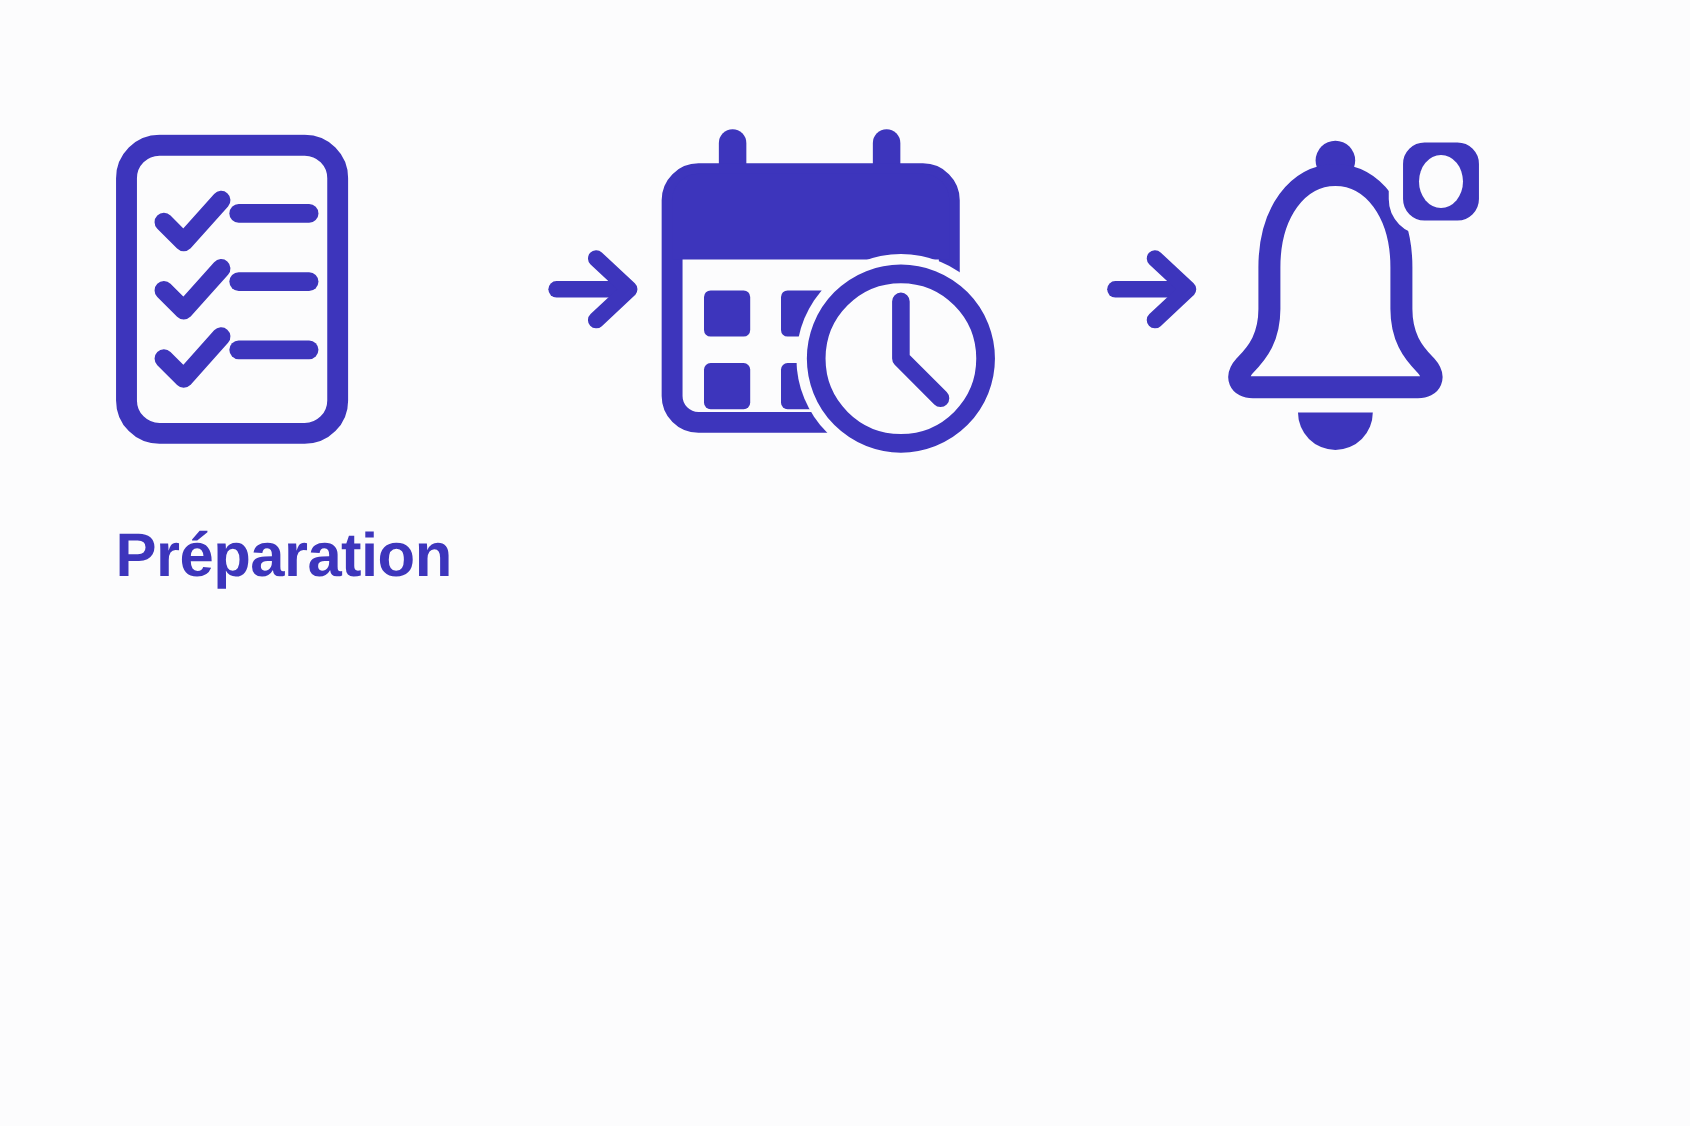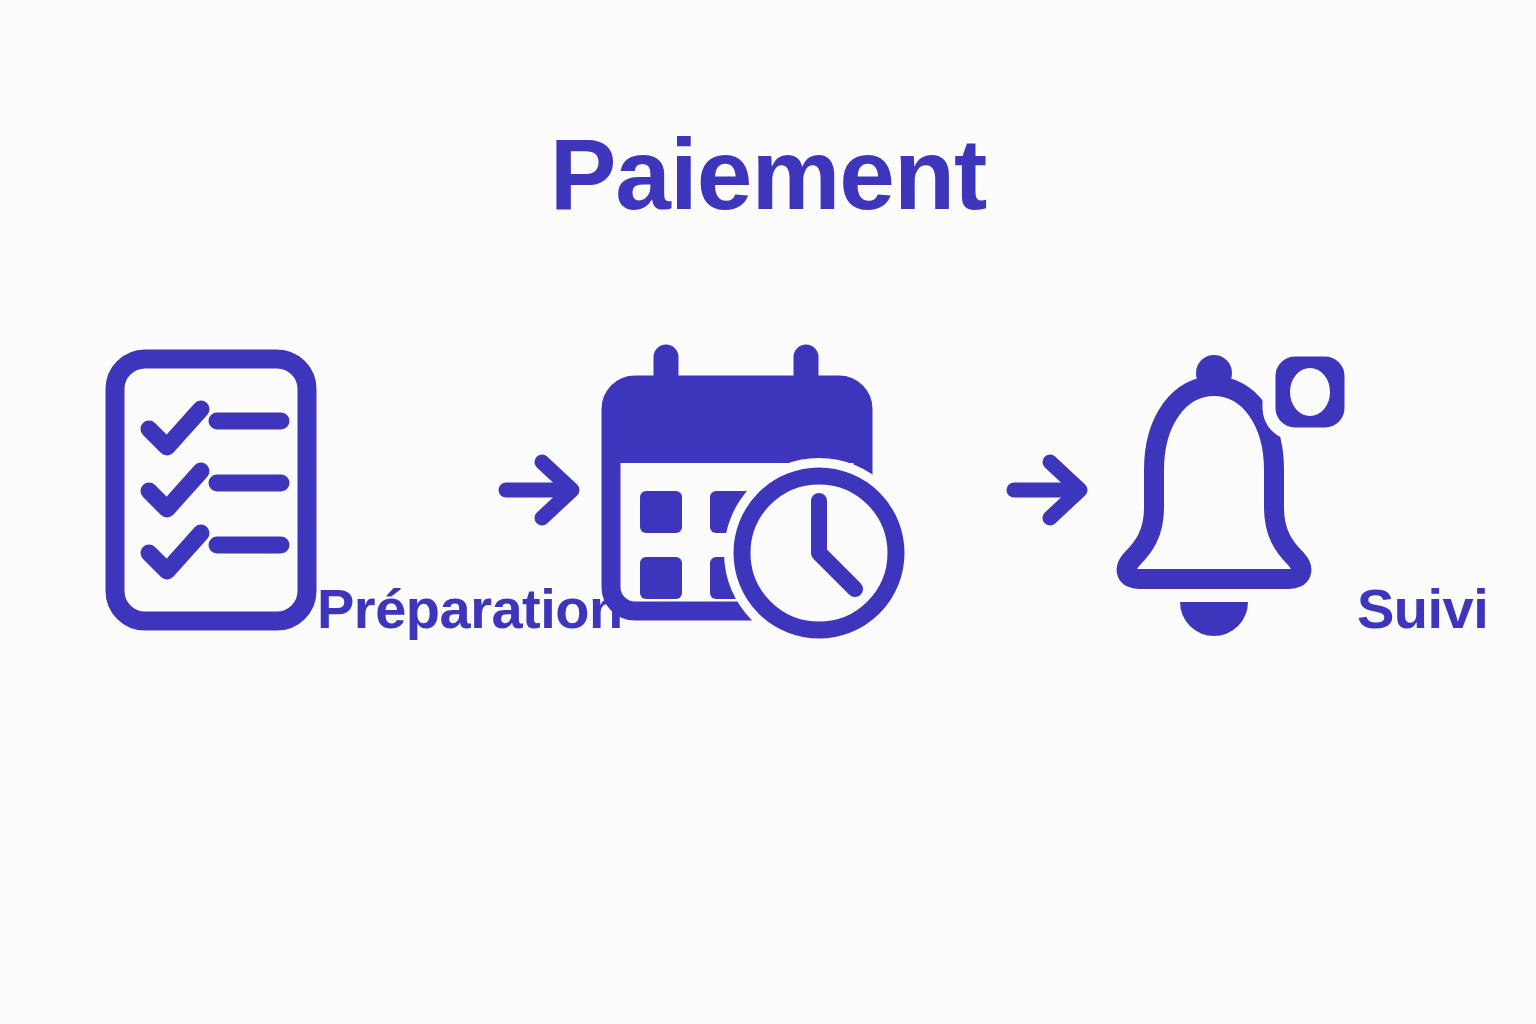--- a/index.html
+++ b/index.html
@@ -29,22 +29,22 @@
     line-height: 1.05;
   }
   .flow-row {
     margin-top: 112px;
     display: flex;
     justify-content: center;
     align-items: flex-start;
   }
   .step {
     display: flex;
-    flex-direction: row;
-    align-items: flex-end;
+    flex-direction: column;
+    align-items: flex-start;
   }
   .step-icon-area {
     height: 302px;
     display: flex;
     align-items: center;
     justify-content: center;
   }
   .step-1 { width: 390px; }
   .step-2 { width: 410px; }
   .step-3 { width: 330px; }
@@ -72,21 +72,20 @@
   }
   .fill { fill: var(--accent); }
   .bgfill { fill: var(--bg); }
   .bgstroke { stroke: var(--bg); }
 </style>
 </head>
 <body>
 
 <div class="canvas">
 
-  <h1 class="title">Paiement</h1>
 
   <div class="flow-row">
 
     <div class="step step-1">
       <div class="step-icon-area" aria-label="checklist-icon">
         <svg width="212" height="282" viewBox="0 0 212 282" aria-hidden="true">
           <rect class="stroke" x="10" y="10" width="192" height="262" rx="30" stroke-width="19"></rect>
 
           <path class="stroke" d="M44 80 L62 98 L96 60" stroke-width="17"></path>
           <path class="stroke" d="M112 72 L176 72" stroke-width="17"></path>
@@ -149,17 +148,16 @@
           <circle class="fill" cx="113" cy="33" r="18"></circle>
 
           <path class="stroke" stroke-width="20" d="M31 219 C 43 207, 53 193, 53 168 L 53 130 C 53 80, 79 46, 113 46 C 147 46, 173 80, 173 130 L 173 168 C 173 193, 183 207, 195 219 C 205 230, 200 239, 188 239 L 38 239 C 26 239, 21 230, 31 219 Z"></path>
 
           <path class="fill" d="M79 262 a 34 34 0 0 0 68 0 Z"></path>
 
           <rect class="fill bgstroke" x="168" y="10" width="82" height="84" rx="26" stroke-width="13"></rect>
           <ellipse class="bgfill" cx="209" cy="52" rx="20" ry="24"></ellipse>
         </svg>
       </div>
-      <div class="step-label">Suivi</div>
     </div>
 
   </div>
 </div>
 
 </body></html>

